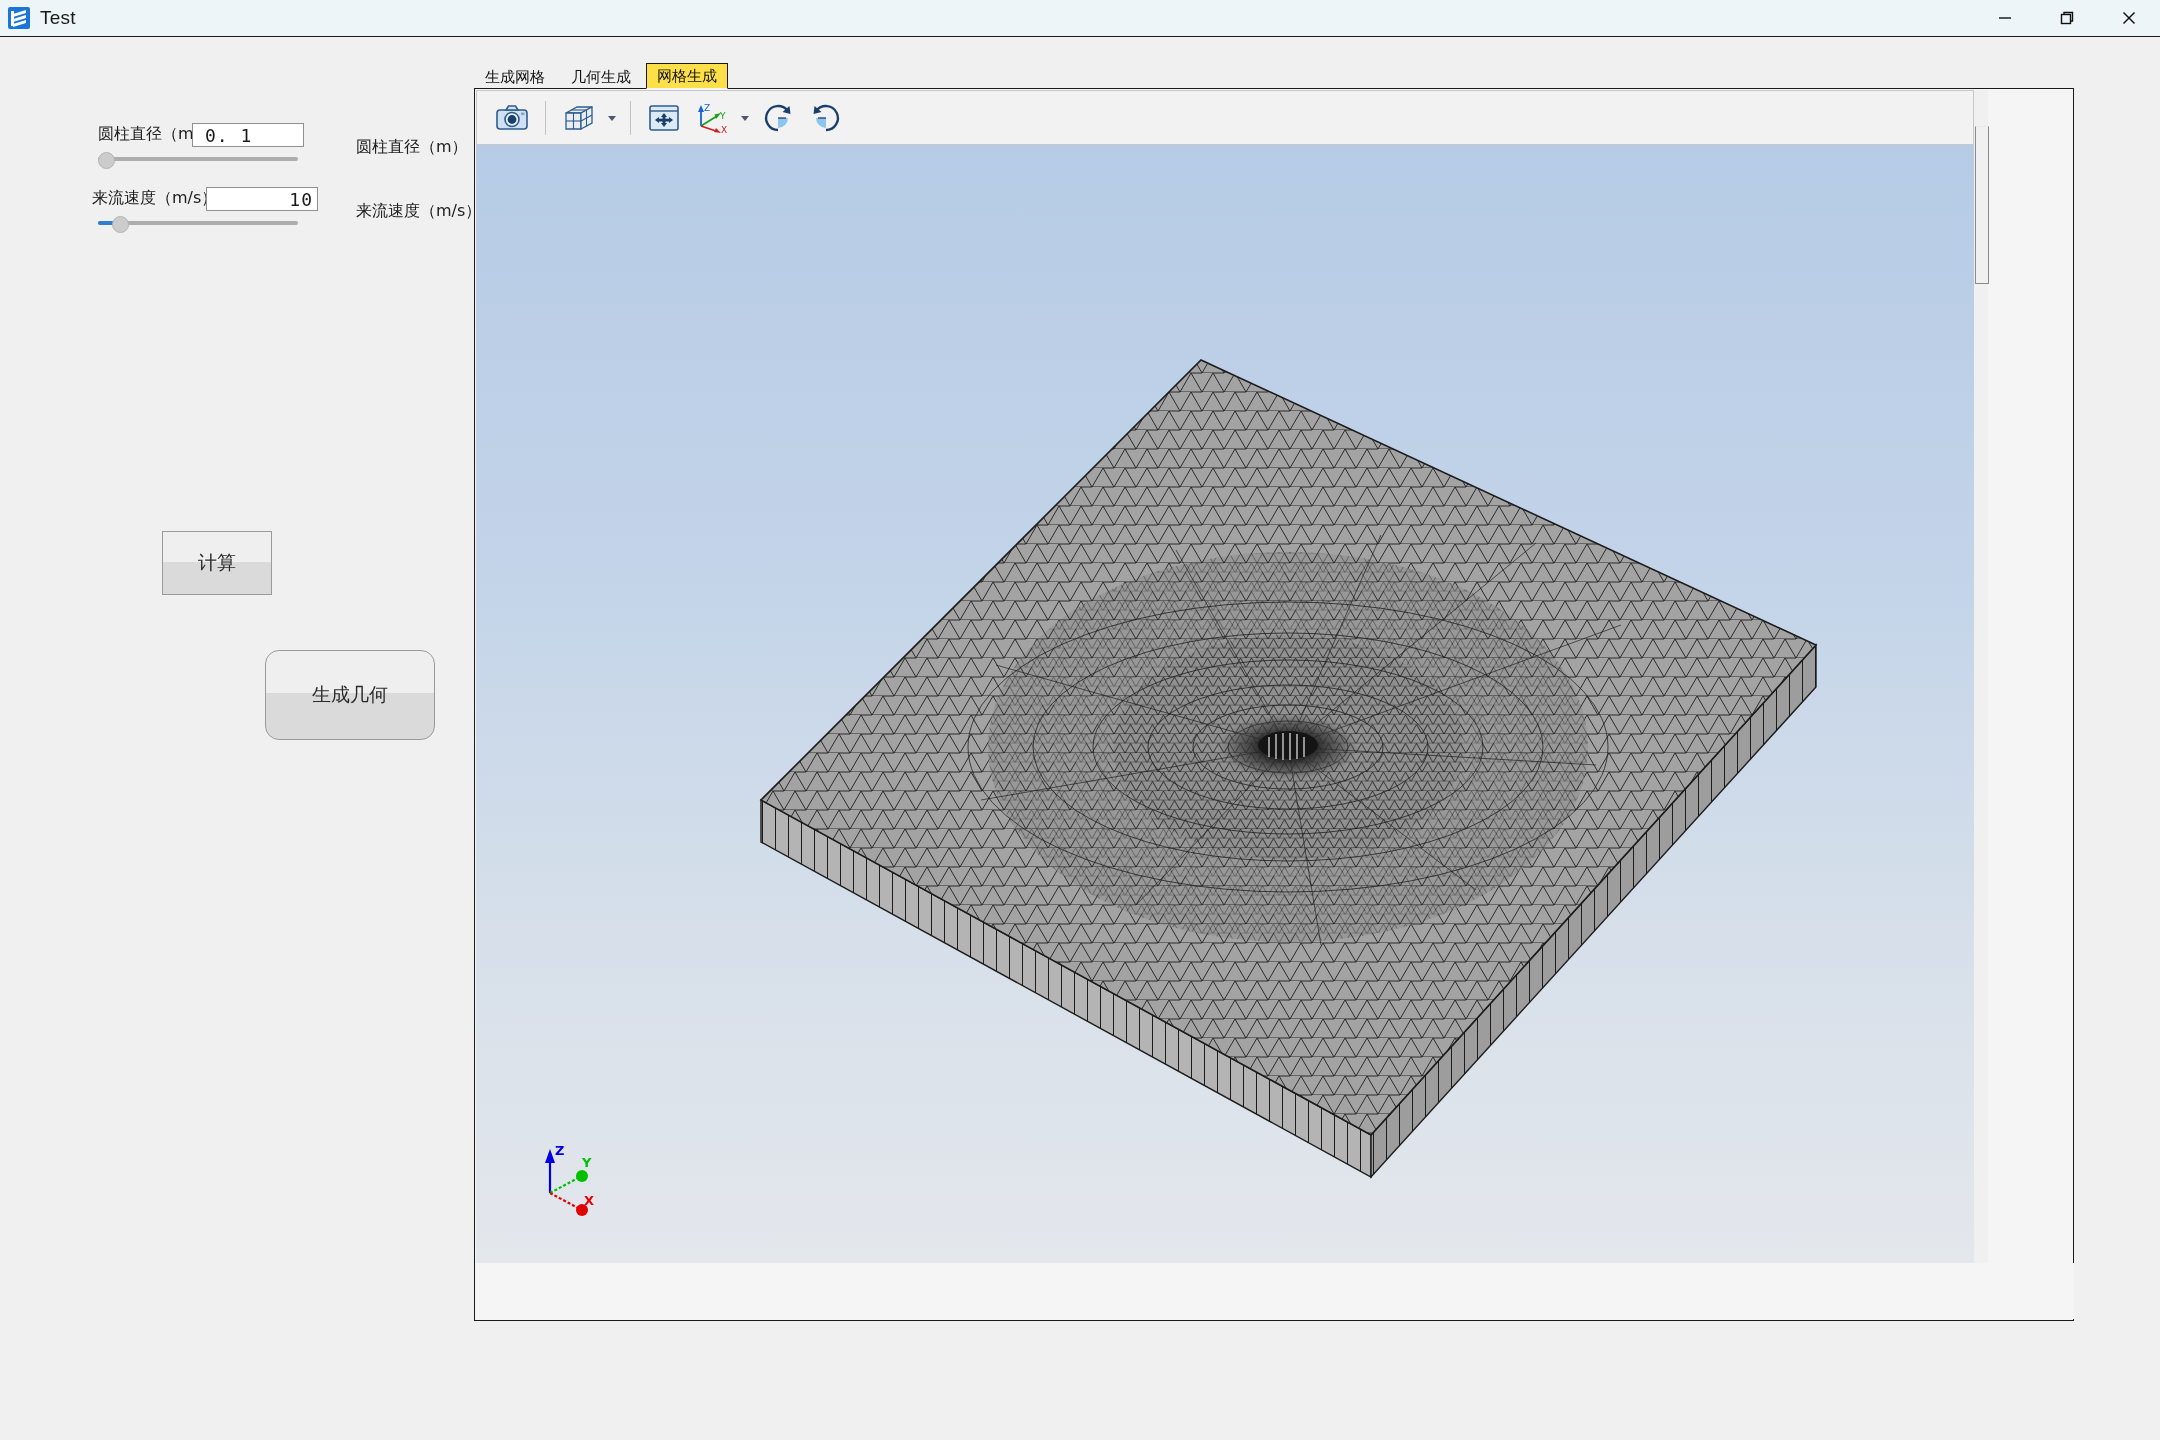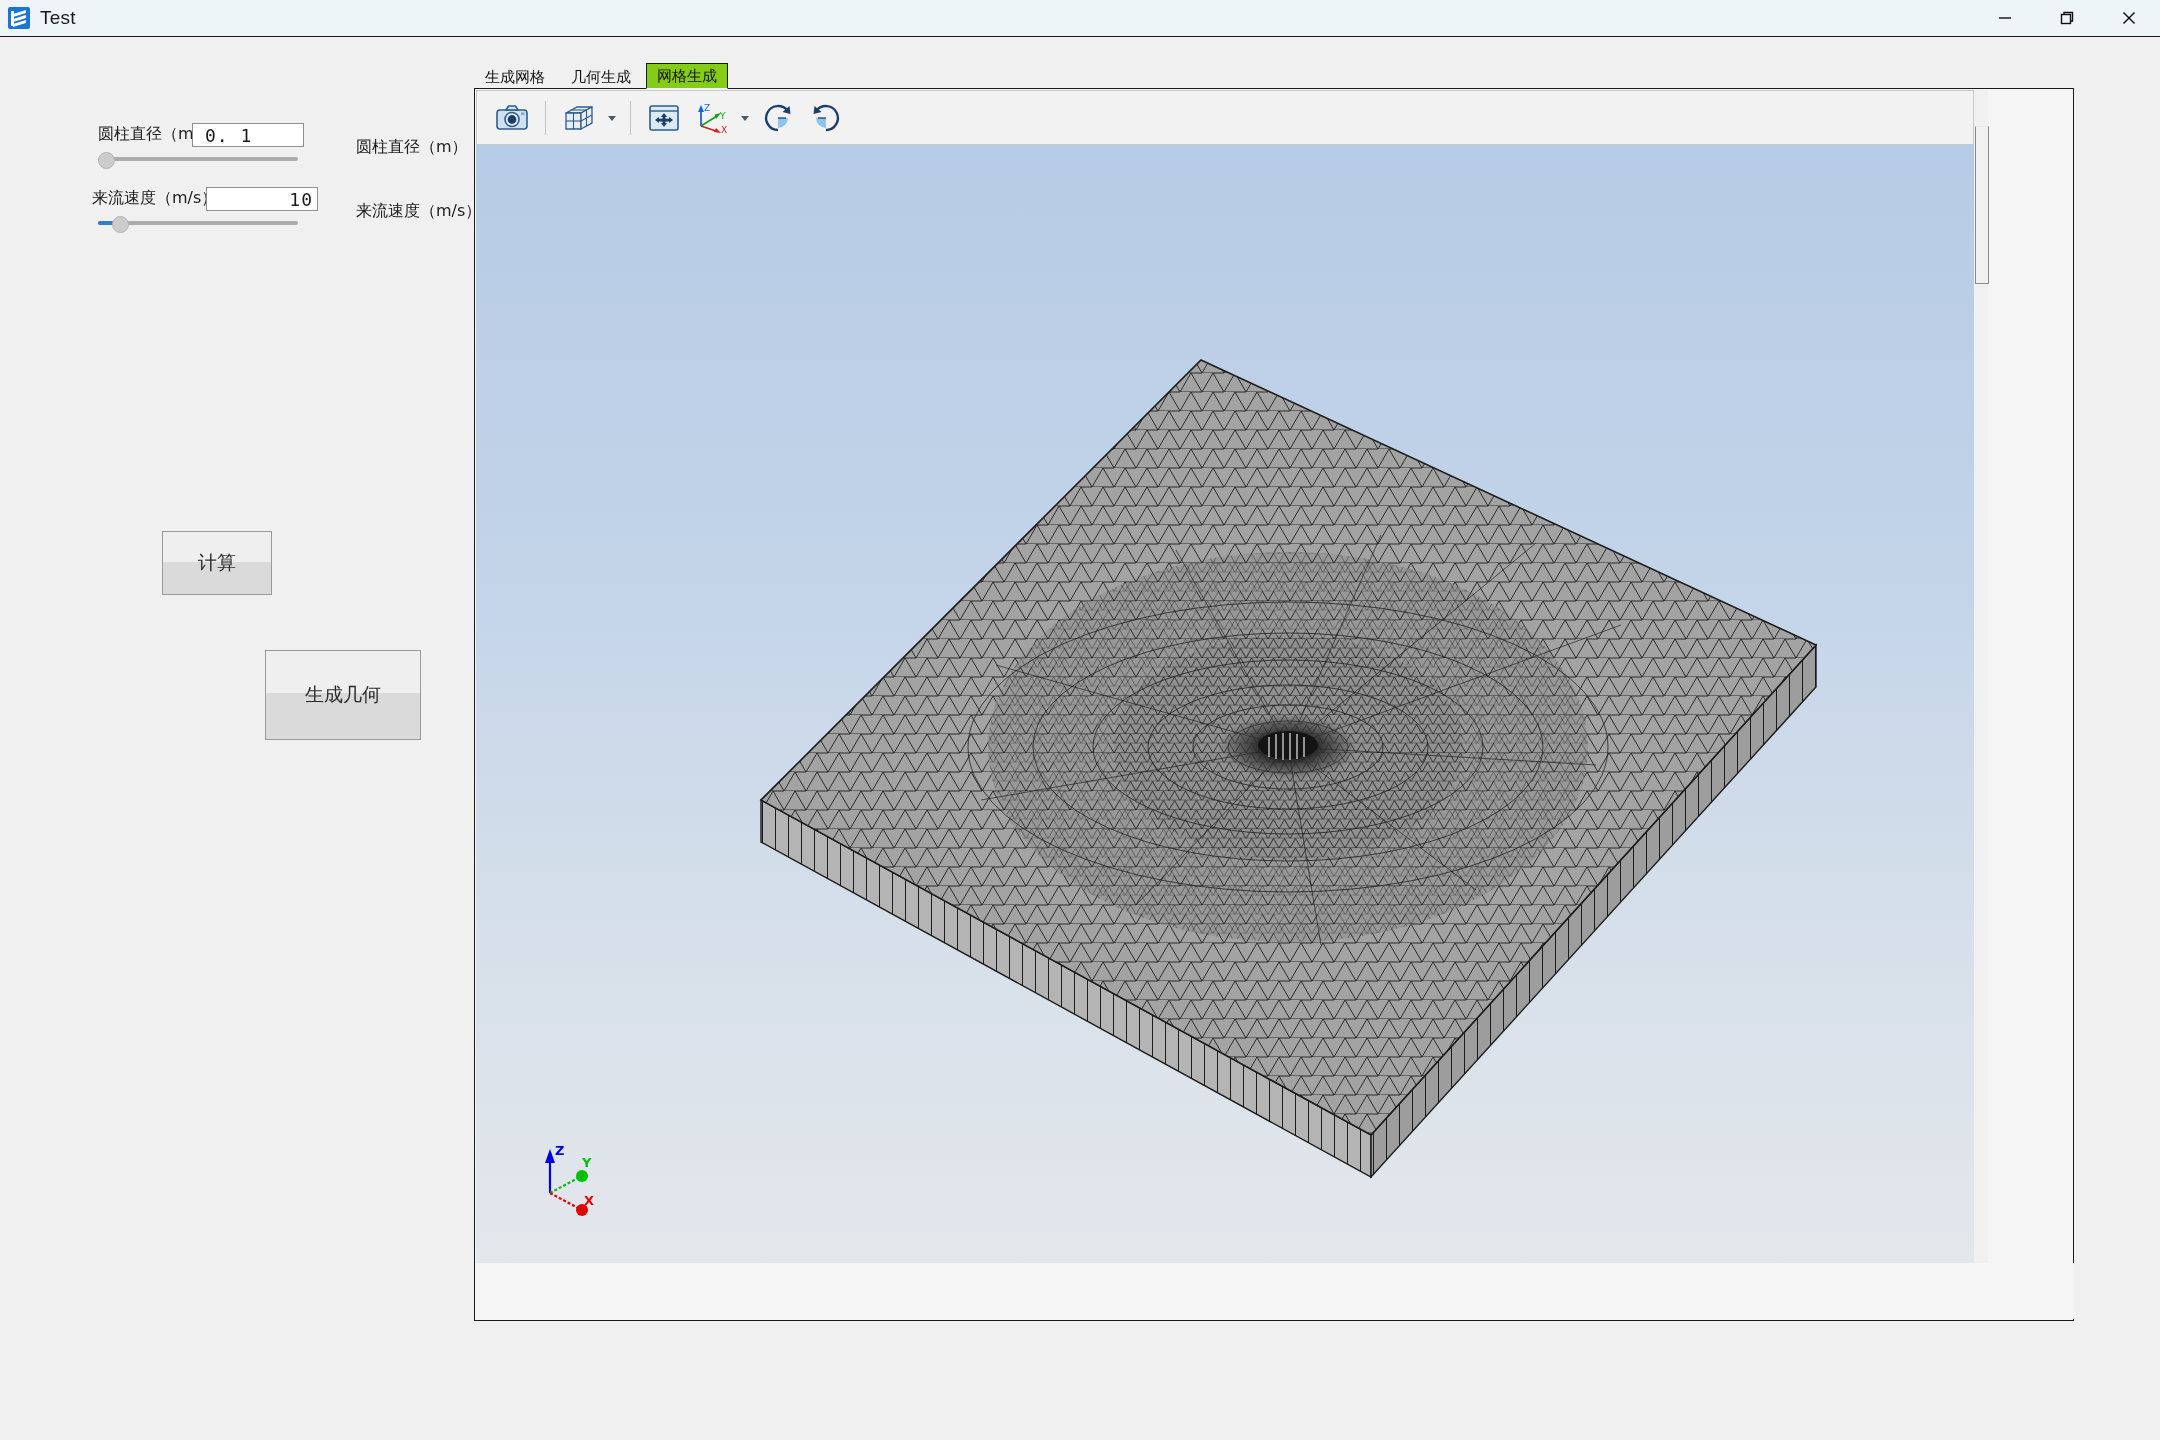--- a/index.html
+++ b/index.html
@@ -145,21 +145,21 @@
     font-family: "DejaVu Sans", sans-serif;
     color: #101010;
     display: flex; align-items: center;
     box-sizing: border-box;
     border: 1px solid transparent;
     background: transparent;
     margin-right: 4px;
     cursor: default;
   }
   .tab.active {
-    background: #84cc16;
+    background: #fde047;
     border: 1px solid #1a1a1a;
     border-bottom: 1px solid #f5f5f5;
     height: 26px;
     position: relative;
     z-index: 3;
   }
   .tab-body {
     position: absolute; left: 0; top: 25px;
     width: 1600px; height: 1233px;
     border: 1px solid #1a1a1a;
@@ -278,21 +278,21 @@
       </div>
       <input class="param-input" style="left: 206px; top: 150px; text-align: right;" type="text" value="10">
       <div class="slider" style="left:98px; top:177px;">
         <div class="track"></div>
         <div class="fill" style="width:16px;"></div>
         <div class="thumb" style="left:14px;"></div>
       </div>
       <span class="side-label" style="left:356px; top:164px;">来流速度（m/s）</span>
 
       <div class="btn" style="left:162px; top:494px; width:110px; height:64px;">计算</div>
-      <div class="btn" style="left:265px; top:613px; width:156px; height:90px;">生成几何</div>
+      <div class="btn" style="left:265px; top:613px; width:170px; height:90px;border-radius:14px;">生成几何</div>
     </div>
 
     <div class="tab-pane">
 
       <div class="tab-strip">
         <div class="tab">生成网格</div>
         <div class="tab">几何生成</div>
         <div class="tab active">网格生成</div>
       </div>
 

